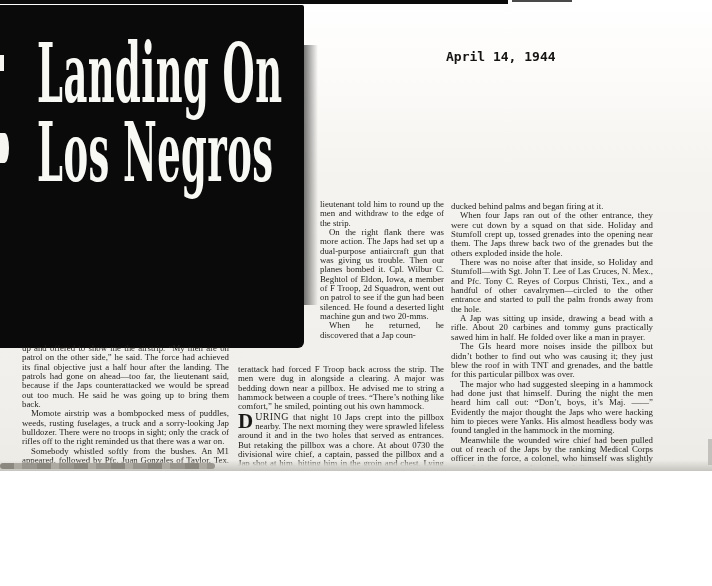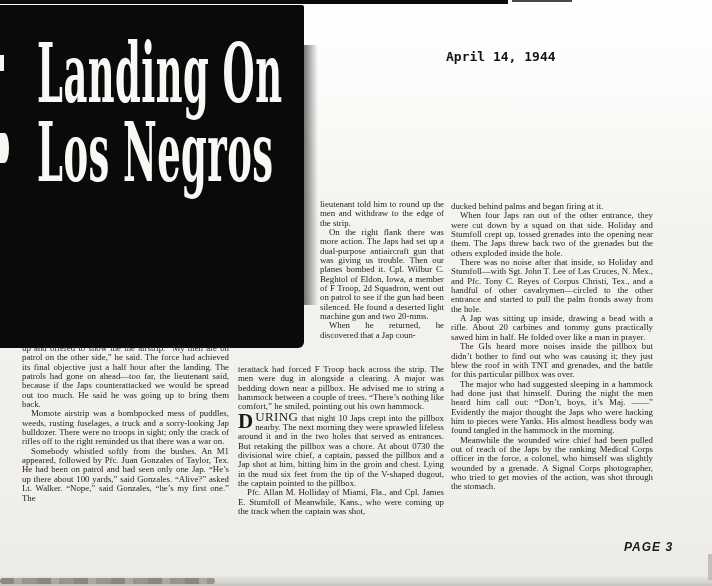--- a/index.html
+++ b/index.html
@@ -1,18 +1,18 @@
 <!DOCTYPE html>
 <html><head>
 <meta charset="utf-8">
 <style>
   html,body{margin:0;padding:0;}
   .page{
     position:relative;
-    width:712px;height:586px;
+    width:712px;height:471px;
     overflow:hidden;
     background:linear-gradient(180deg,#ffffff 0%,#fcfbf9 16%,#f4f3ef 38%,#f0efeb 85%,#ecebe6 100%);
     font-family:"Liberation Serif",serif;
     color:#26231f;
   }
   
   .top-strip{position:absolute;left:0;top:0;width:508px;height:4px;background:#0b0b0b;}
   .top-strip2{position:absolute;left:512px;top:0;width:60px;height:2px;background:#4a4a4a;}
   .bottom-band{position:absolute;left:0;bottom:0;width:712px;height:11px;
     background:linear-gradient(180deg,rgba(210,208,202,0) 0%,#d8d6d0 55%,#c6c4be 100%);}
@@ -49,21 +49,21 @@
   .col p{margin:0;text-indent:9px;}
   .col p.cont{text-indent:0;}
   .col-left{left:22px;top:344px;width:207px;}
   .col-mid-narrow{left:320px;top:200px;width:124px;}
   .col-mid-wide{left:238px;top:365px;width:206px;}
   .col-right{left:451px;top:202px;width:202px;}
   .dropcap{
     float:left;font-family:"Liberation Serif",serif;font-weight:bold;
     font-size:21px;line-height:17px;padding:1px 2px 0 0;color:#1c1a18;
   }
-  .lead-caps{font-size:13px;letter-spacing:.4px;}
+  .lead-caps{font-size:10px;letter-spacing:.4px;}
   .page-num{
     position:absolute;left:624px;top:540px;
     font-family:"Liberation Sans",sans-serif;font-weight:bold;font-style:italic;
     font-size:12px;letter-spacing:1px;color:#1e1c1a;white-space:nowrap;
   }
 </style>
 </head>
 <body>
 
 <div class="page">

